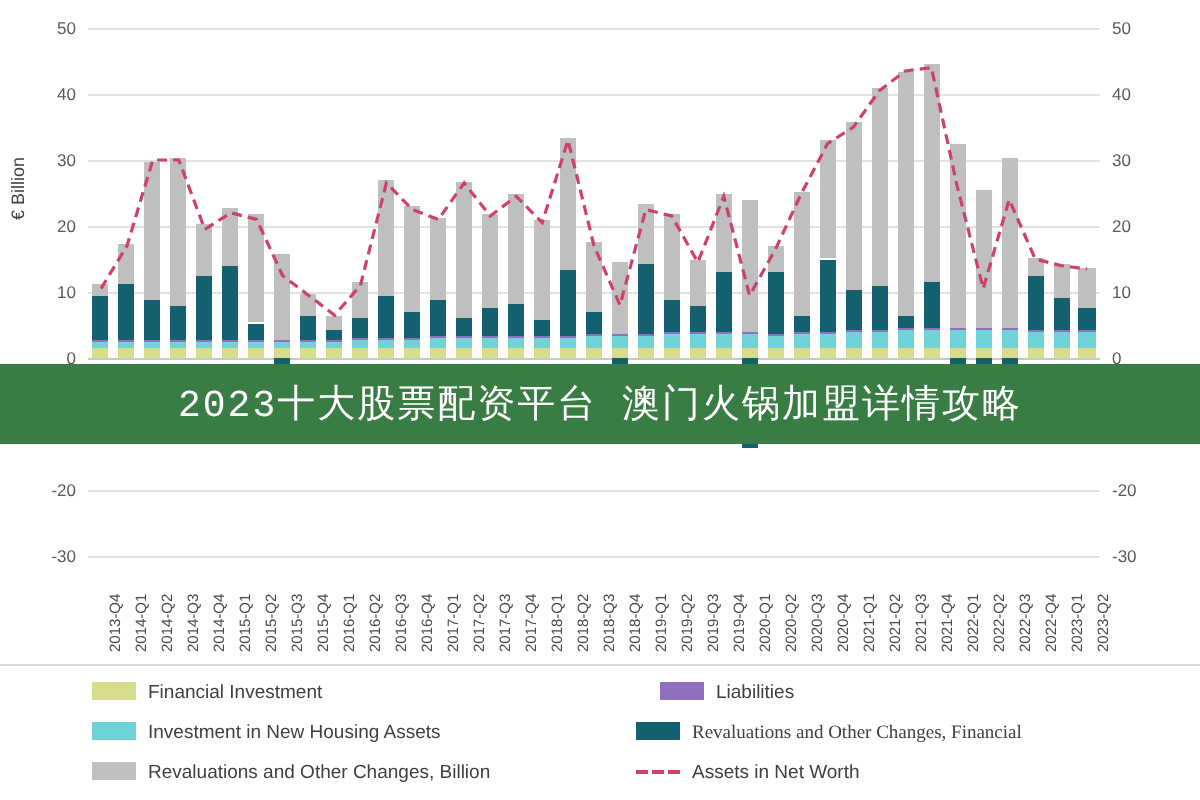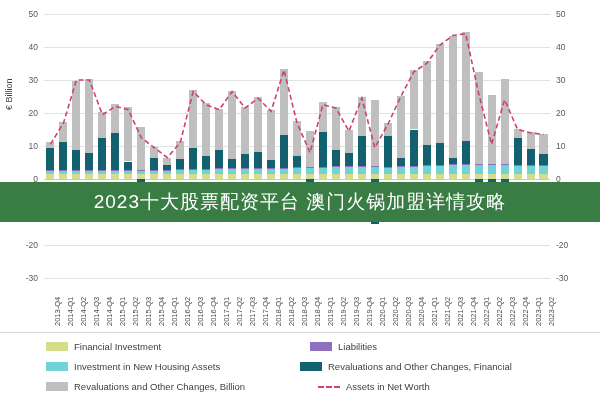--- a/index.html
+++ b/index.html
@@ -55,21 +55,21 @@
   }
 
   
   .banner{
     position:absolute;left:0;top:182px;width:600px;height:40px;
     background:#3a7d44;
     display:flex;align-items:center;justify-content:center;
   }
   .banner span{
     color:#ffffff;font-size:19px;letter-spacing:1px;
-    font-family:Liberation Sans, sans-serif;
+    font-family:Liberation Mono, monospace;
   }
 </style>
 </head>
 <body>
 
 <div id="root">
 
   <div class="plot-wrap">
     <div class="ylabel-left">€ Billion</div>
     <div class="grid-area" id="gridArea">
@@ -429,24 +429,24 @@
   <div class="legend">
     <div class="lg-item" style="left:46px;top:8px;">
       <span class="sw" style="background:#d6dc8a"></span><span>Financial Investment</span>
     </div>
     <div class="lg-item" style="left:46px;top:28px;">
       <span class="sw" style="background:#6fd3d8"></span><span>Investment in New Housing Assets</span>
     </div>
     <div class="lg-item" style="left:46px;top:48px;">
       <span class="sw" style="background:#bfbfbf"></span><span>Revaluations and Other Changes, Billion</span>
     </div>
-    <div class="lg-item" style="left:310px;top:8px;text-align:right;">
+    <div class="lg-item" style="left:330px;top:8px;text-align:right;">
       <span class="sw" style="background:#8f6fc0"></span><span>Liabilities</span>
     </div>
-    <div class="lg-item" style="left:300px;top:28px;">
+    <div class="lg-item" style="left:318px;top:28px;font-family:Liberation Serif, serif;">
       <span class="sw" style="background:#13606e"></span><span>Revaluations and Other Changes, Financial</span>
     </div>
     <div class="lg-item" style="left:318px;top:48px;">
       <span class="sw-line"></span><span>Assets in Net Worth</span>
     </div>
   </div>
 
   <div class="banner">
     <span>2023十大股票配资平台 澳门火锅加盟详情攻略</span>
   </div>

